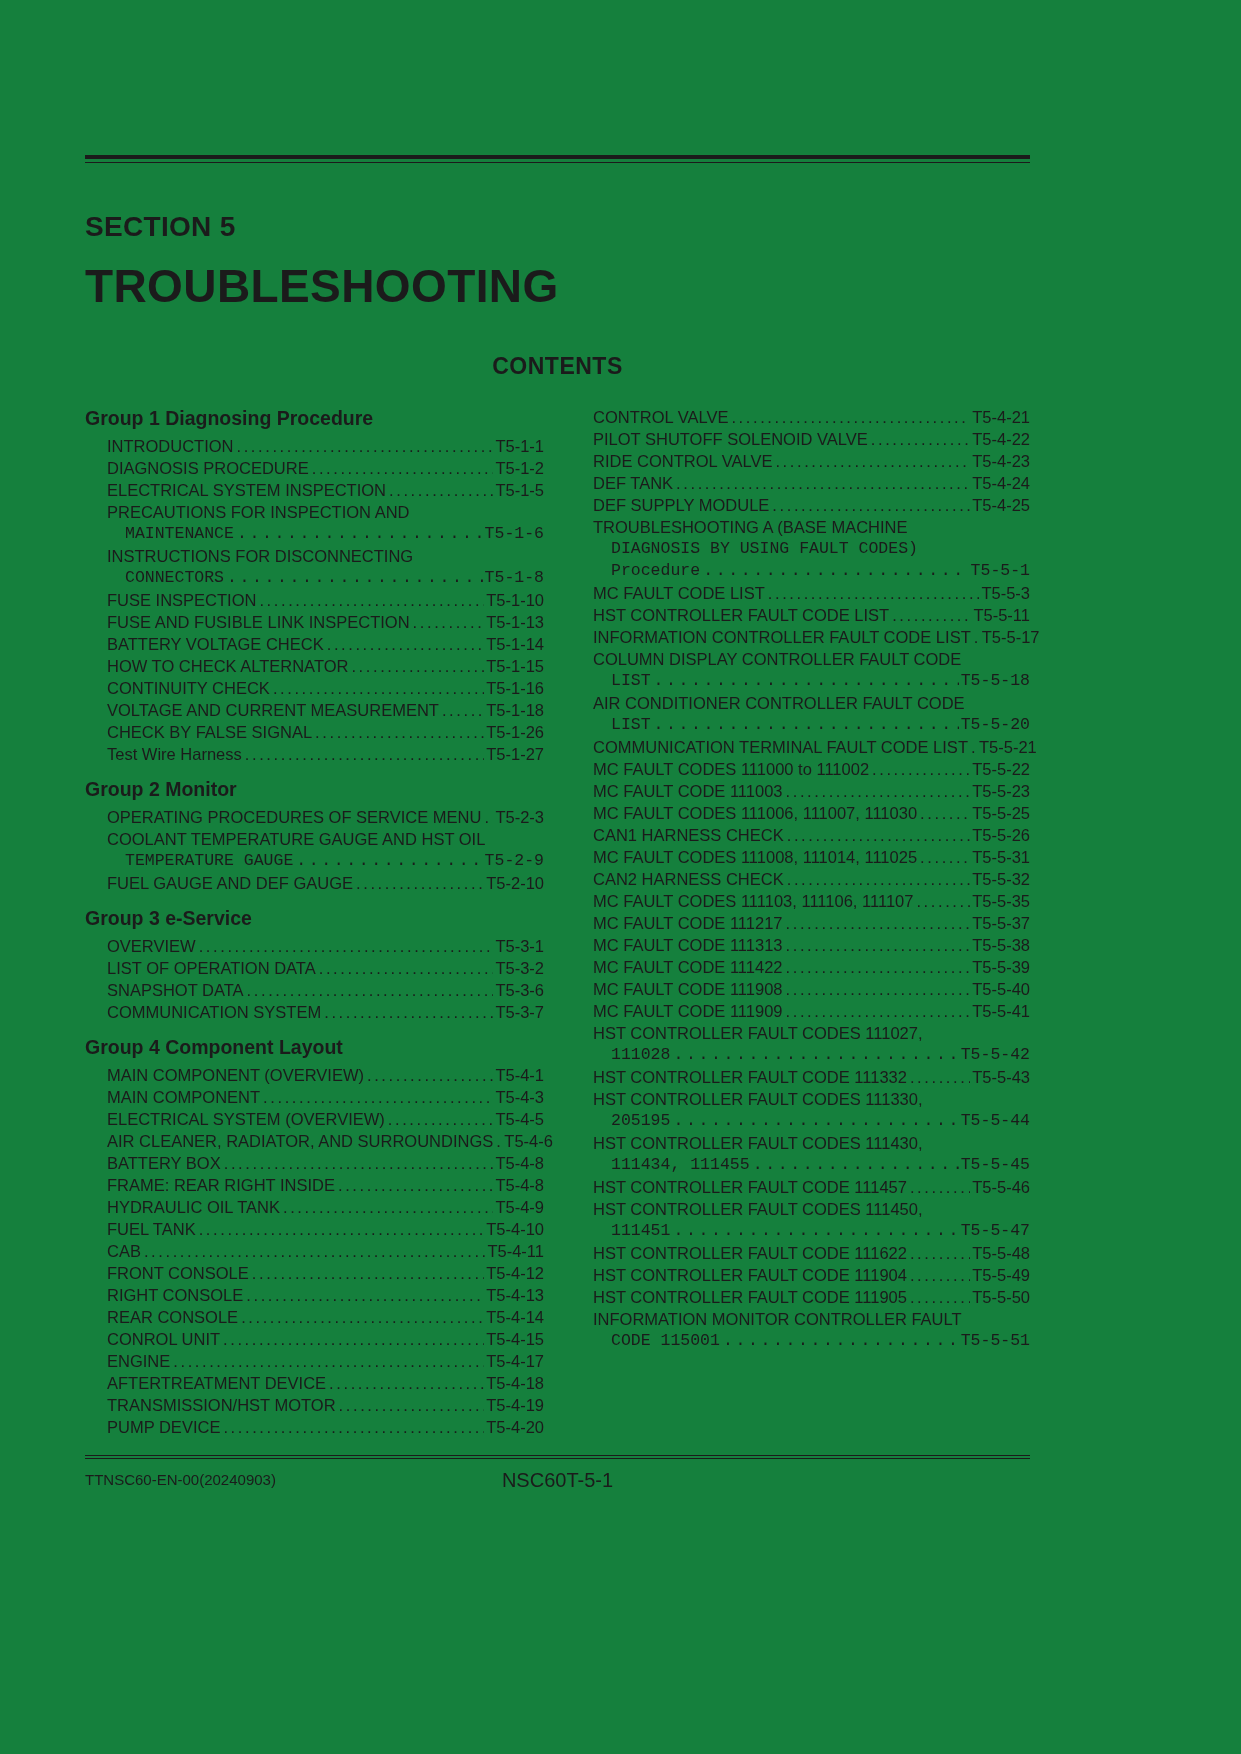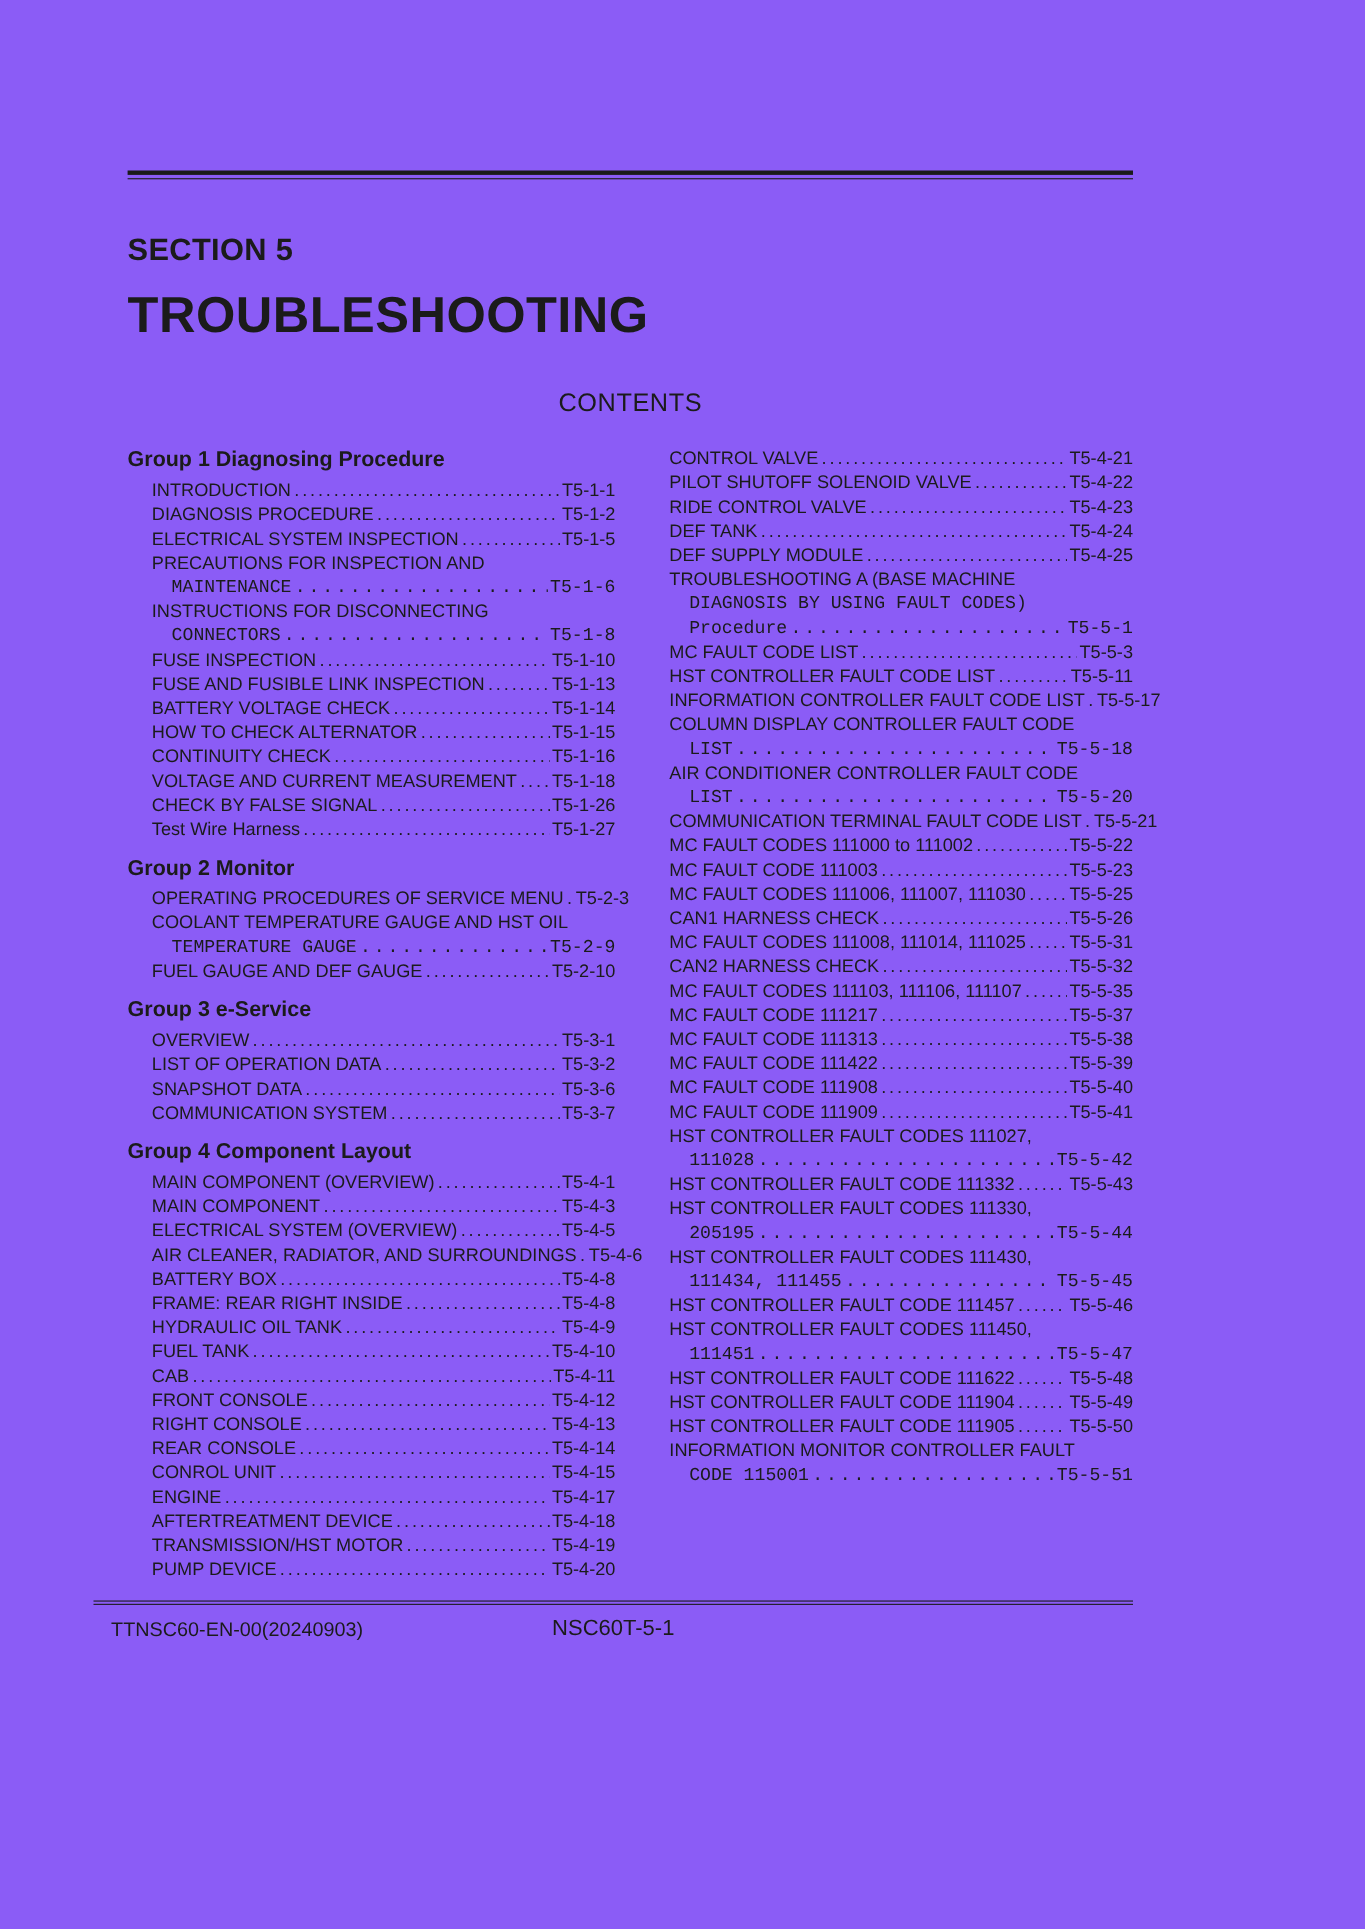--- a/index.html
+++ b/index.html
@@ -5,23 +5,22 @@
   * { margin: 0; padding: 0; box-sizing: border-box; }
   html, body { background: #ffffff; }
   body {
     font-family: "Liberation Sans", "DejaVu Sans", sans-serif;
     color: #1b1b1b;
   }
   .page {
     position: relative;
     width: 1241px;
     height: 1754px;
-    background: #8b5cf6;
+    background: #15803d;
     overflow: hidden;
-    padding-left: 31px;
   }
   .content {
     padding: 0 211px 0 85px;
   }
   .top-rule {
     margin-top: 155px;
     height: 8px;
     border-top: 4px solid #1b1b1b;
     border-bottom: 1.5px solid #1b1b1b;
   }
@@ -35,21 +34,21 @@
     margin-top: 16px;
     font-size: 46px;
     font-weight: 700;
     letter-spacing: 0.4px;
   }
   .contents-heading {
     margin-top: 40px;
     margin-bottom: 26px;
     text-align: center;
     font-size: 23px;
-    font-weight: 400;
+    font-weight: 700;
     letter-spacing: 0.5px;
   }
   .toc {
     display: flex;
     gap: 27px;
   }
   .toc-column {
     flex: 1 1 0;
     min-width: 0;
     font-size: 16.5px;
@@ -93,23 +92,23 @@
     border-top: 1.5px solid #1b1b1b;
     border-bottom: 1px solid #1b1b1b;
   }
   .footer-row {
     position: relative;
     margin-top: 10px;
     height: 26px;
   }
   .footer-doc-number {
     position: absolute;
-    left: 16px;
+    left: 0;
     top: 2px;
-    font-size: 18px;
+    font-size: 15px;
   }
   .footer-page-number {
     text-align: center;
     font-size: 20px;
   }
 </style>
 </head>
 <body>
 
 <div class="page">

